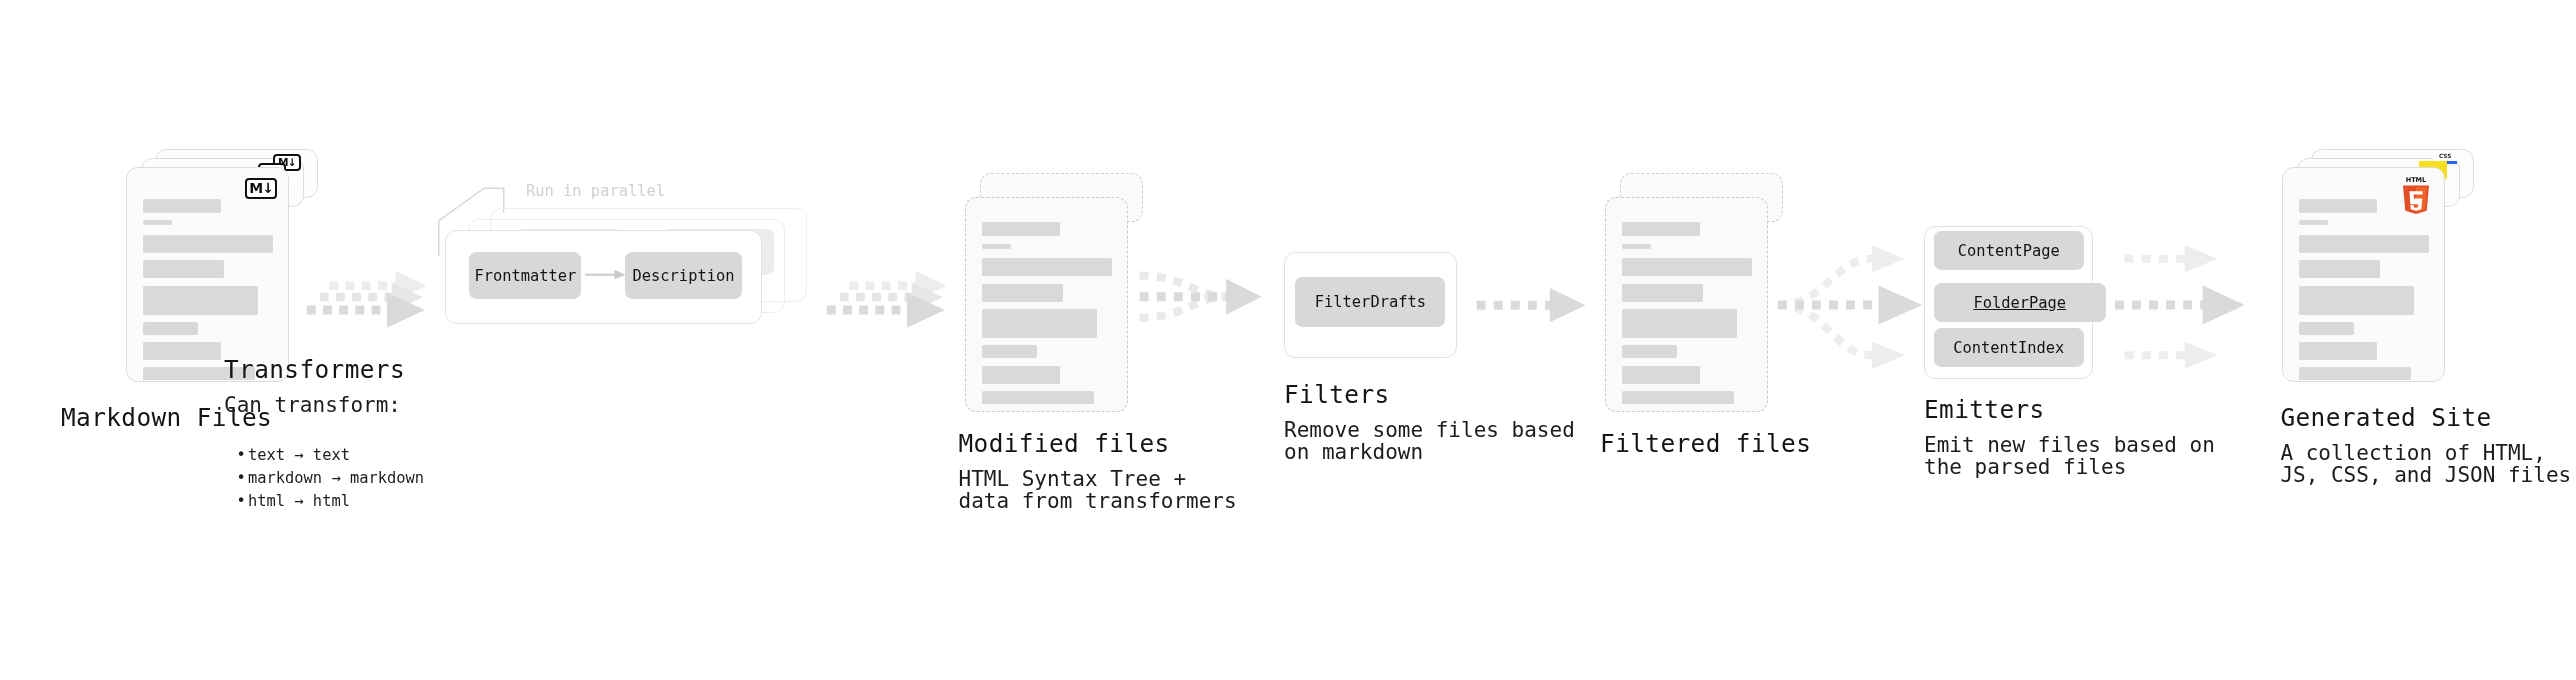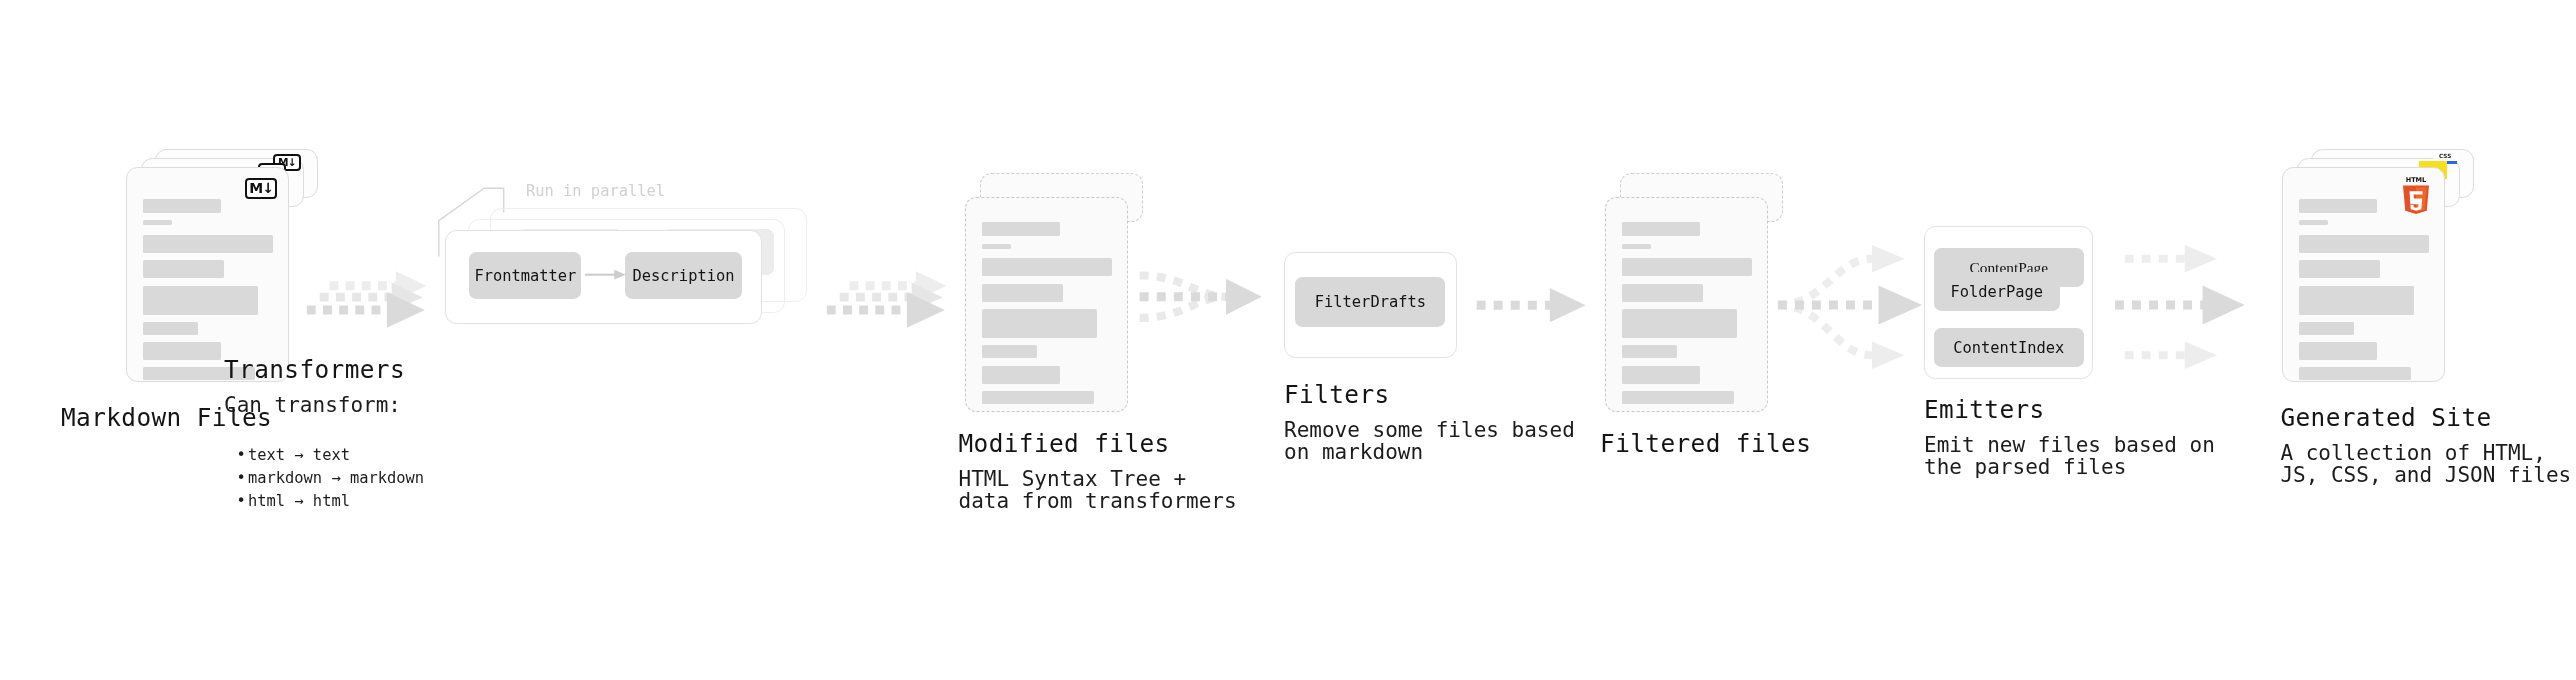--- a/index.html
+++ b/index.html
@@ -237,24 +237,24 @@
       <path d="M2,90 C60,90 72,152 118,152" stroke="#ededed"></path>
     </g>
     <line x1="2" y1="90" x2="130" y2="90" stroke="#dadada" stroke-width="11" stroke-dasharray="11 10"></line>
     <polygon points="118,16 158,33 118,50" fill="#ededed"></polygon>
     <polygon points="126,66 180,90 126,114" fill="#dadada"></polygon>
     <polygon points="118,135 158,152 118,169" fill="#ededed"></polygon>
   </svg>
 
   <div class="abs" style="left:1924px;top:226px;">
     <div class="groupbox" style="left:0;top:0;width:169px;height:153px;"></div>
-    <div class="chip" style="left:9.8px;top:22px;width:150px;height:39px;font-family:Liberation Serif, serif;">
+    <div class="chip" style="left:9.8px;top:5px;width:150px;height:39px;">
       <span>ContentPage</span>
     </div>
-    <div class="chip" style="left:9.8px;top:46px;width:126px;height:39px;">
+    <div class="chip" style="left:9.8px;top:57px;width:172px;height:39px;text-decoration:underline;">
       <span>FolderPage</span>
     </div>
     <div class="chip" style="left:9.8px;top:102px;width:150px;height:39px;">
       <span>ContentIndex</span>
     </div>
 
     <div class="abs title" style="left:0;top:169px;text-align:right;">Emitters</div>
     <div class="abs sub" style="left:0;top:208px;">Emit new files based on
 the parsed files</div>
   </div>

